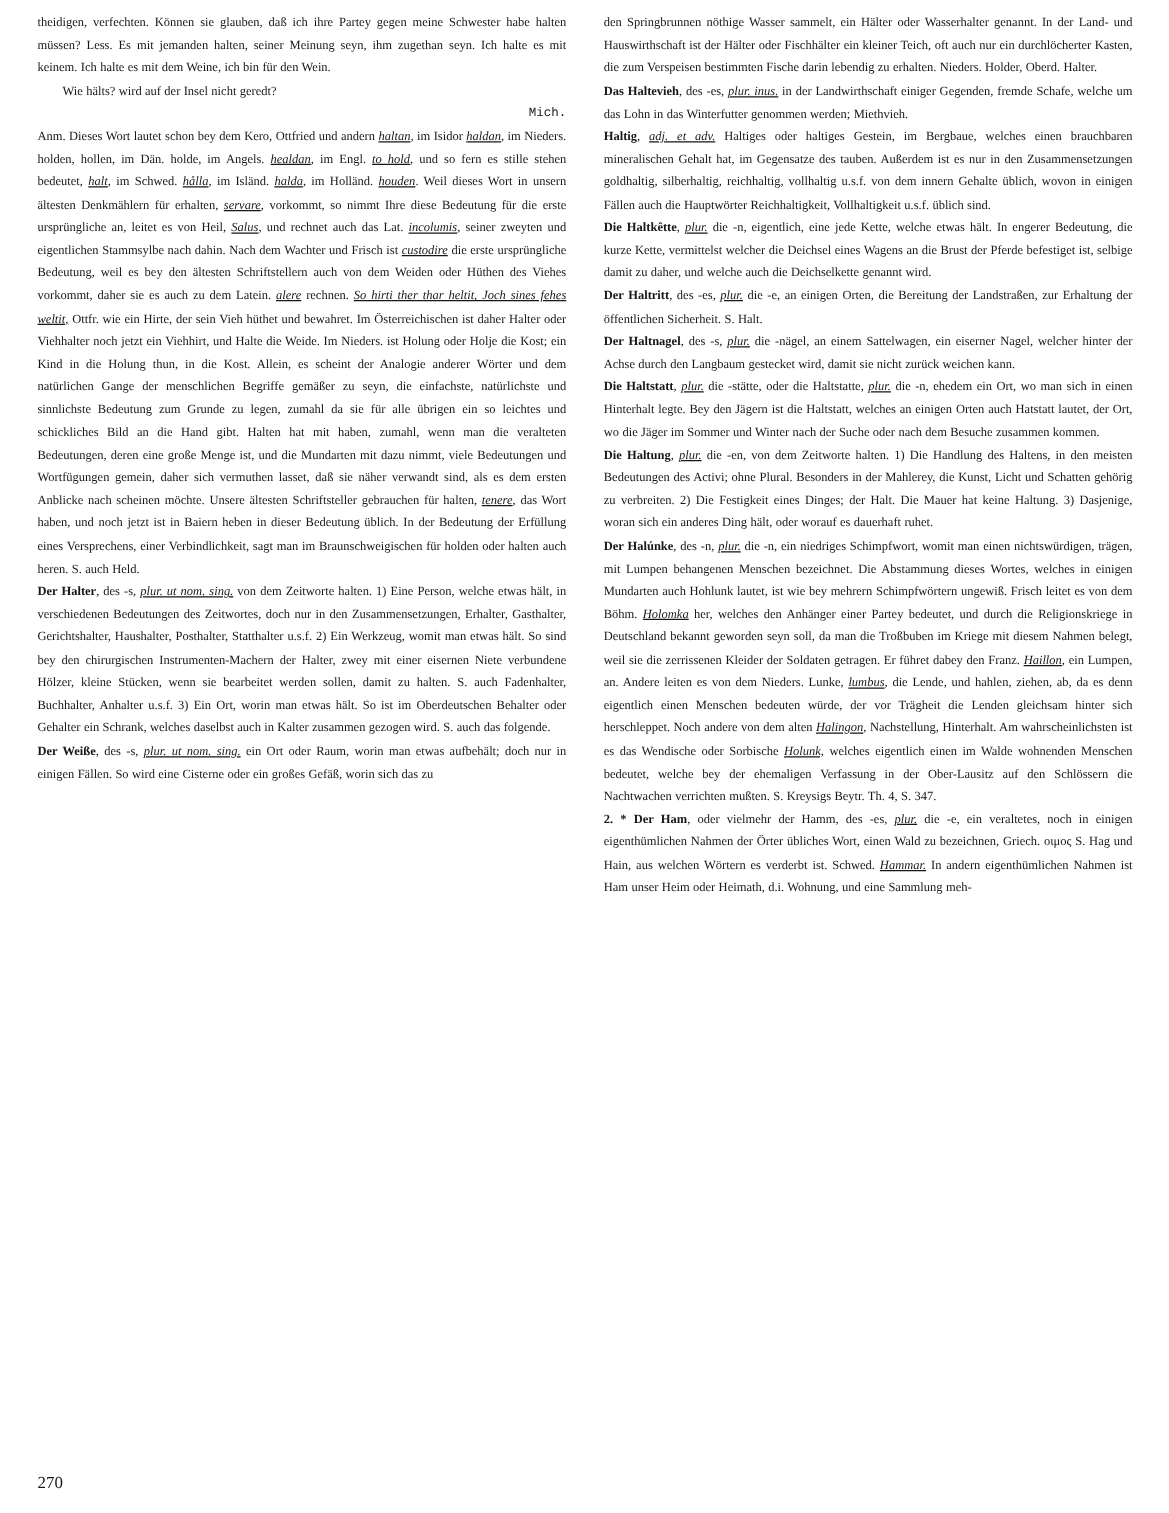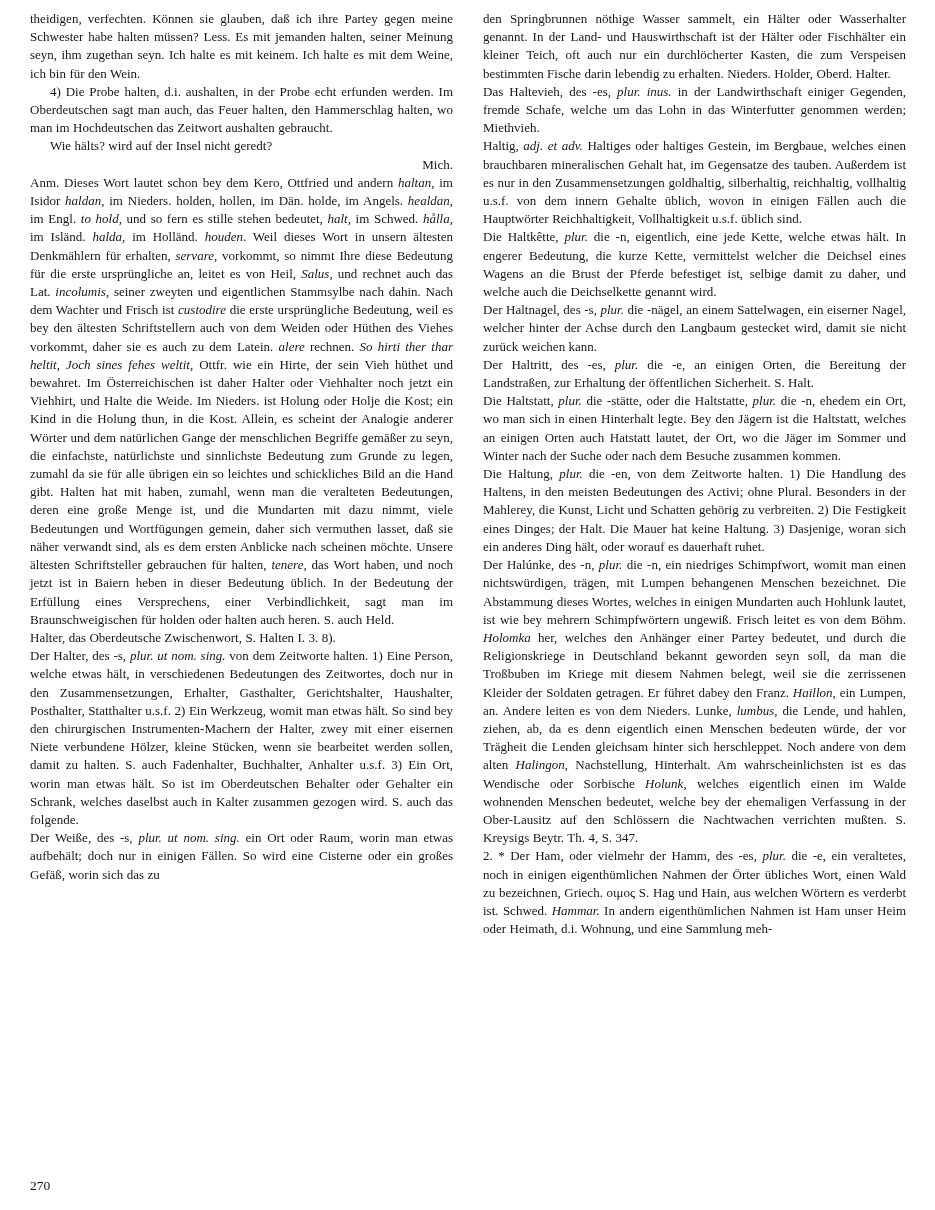--- a/index.html
+++ b/index.html
@@ -22,62 +22,60 @@
     display: flex;
     gap: 30px;
   }
   .column {
     width: 423px;
     flex: 0 0 423px;
   }
   .column p {
     margin: 0;
     text-align: justify;
-    font-size: 13px;
+    font-size: 10px;
     line-height: 18.2px;
     hyphens: auto;
     -webkit-hyphens: auto;
     word-spacing: 0.2px;
   }
   .column p.indent { text-indent: 20px; }
-  .column p.right { text-align: right; }
-  .b { font-weight: 400; }
-  .i { font-style: italic; }
+  .column p.right { text-align: right; font-family: Liberation Mono, monospace; }
+  .b { font-weight: 700; }
+  .i { font-style: italic; text-decoration: underline; }
   .footer {
     position: absolute;
     left: 30px;
     bottom: 16px;
     font-size: 13.5px;
     font-family: "Liberation Serif", serif;
     color: #161616;
     text-align: right;
   }
 </style>
 </head>
 <body>
 
 <div class="page">
   <div class="columns">
     <div class="column">
         <p><span>theidigen, verfechten. Können sie glauben, daß ich ihre Partey gegen meine Schwester habe halten müssen? Less. Es mit jemanden halten, seiner Meinung seyn, ihm zugethan seyn. Ich halte es mit keinem. Ich halte es mit dem Weine, ich bin für den Wein.</span></p>
-        <p class="indent"><span>4) Die Probe halten, d.i. aushalten, in der Probe echt erfunden werden. Im Oberdeutschen sagt man auch, das Feuer halten, den Hammerschlag halten, wo man im Hochdeutschen das Zeitwort aushalten gebraucht.</span></p>
         <p class="indent"><span>Wie hälts? wird auf der Insel nicht geredt?</span></p>
         <p class="right"><span>Mich.</span></p>
         <p><span>Anm. Dieses Wort lautet schon bey dem Kero, Ottfried und andern </span><span class="i">haltan</span><span>, im Isidor </span><span class="i">haldan</span><span>, im Nieders. holden, hollen, im Dän. holde, im Angels. </span><span class="i">healdan</span><span>, im Engl. </span><span class="i">to hold</span><span>, und so fern es stille stehen bedeutet, </span><span class="i">halt</span><span>, im Schwed. </span><span class="i">hålla</span><span>, im Isländ. </span><span class="i">halda</span><span>, im Holländ. </span><span class="i">houden</span><span>. Weil dieses Wort in unsern ältesten Denkmählern für erhalten, </span><span class="i">servare</span><span>, vorkommt, so nimmt Ihre diese Bedeutung für die erste ursprüngliche an, leitet es von Heil, </span><span class="i">Salus</span><span>, und rechnet auch das Lat. </span><span class="i">incolumis</span><span>, seiner zweyten und eigentlichen Stammsylbe nach dahin. Nach dem Wachter und Frisch ist </span><span class="i">custodire</span><span> die erste ursprüngliche Bedeutung, weil es bey den ältesten Schriftstellern auch von dem Weiden oder Hüthen des Viehes vorkommt, daher sie es auch zu dem Latein. </span><span class="i">alere</span><span> rechnen. </span><span class="i">So hirti ther thar heltit, Joch sines fehes weltit,</span><span> Ottfr. wie ein Hirte, der sein Vieh hüthet und bewahret. Im Österreichischen ist daher Halter oder Viehhalter noch jetzt ein Viehhirt, und Halte die Weide. Im Nieders. ist Holung oder Holje die Kost; ein Kind in die Holung thun, in die Kost. Allein, es scheint der Analogie anderer Wörter und dem natürlichen Gange der menschlichen Begriffe gemäßer zu seyn, die einfachste, natürlichste und sinnlichste Bedeutung zum Grunde zu legen, zumahl da sie für alle übrigen ein so leichtes und schickliches Bild an die Hand gibt. Halten hat mit haben, zumahl, wenn man die veralteten Bedeutungen, deren eine große Menge ist, und die Mundarten mit dazu nimmt, viele Bedeutungen und Wortfügungen gemein, daher sich vermuthen lasset, daß sie näher verwandt sind, als es dem ersten Anblicke nach scheinen möchte. Unsere ältesten Schriftsteller gebrauchen für halten, </span><span class="i">tenere</span><span>, das Wort haben, und noch jetzt ist in Baiern heben in dieser Bedeutung üblich. In der Bedeutung der Erfüllung eines Versprechens, einer Verbindlichkeit, sagt man im Braunschweigischen für holden oder halten auch heren. S. auch Held.</span></p>
-        <p><span class="b">Halter</span><span>, das Oberdeutsche Zwischenwort, S. Halten I. 3. 8).</span></p>
         <p><span class="b">Der Halter</span><span>, des -s, </span><span class="i">plur. ut nom. sing.</span><span> von dem Zeitworte halten. 1) Eine Person, welche etwas hält, in verschiedenen Bedeutungen des Zeitwortes, doch nur in den Zusammensetzungen, Erhalter, Gasthalter, Gerichtshalter, Haushalter, Posthalter, Statthalter u.s.f. 2) Ein Werkzeug, womit man etwas hält. So sind bey den chirurgischen Instrumenten-Machern der Halter, zwey mit einer eisernen Niete verbundene Hölzer, kleine Stücken, wenn sie bearbeitet werden sollen, damit zu halten. S. auch Fadenhalter, Buchhalter, Anhalter u.s.f. 3) Ein Ort, worin man etwas hält. So ist im Oberdeutschen Behalter oder Gehalter ein Schrank, welches daselbst auch in Kalter zusammen gezogen wird. S. auch das folgende.</span></p>
         <p><span class="b">Der Weiße</span><span>, des -s, </span><span class="i">plur. ut nom. sing.</span><span> ein Ort oder Raum, worin man etwas aufbehält; doch nur in einigen Fällen. So wird eine Cisterne oder ein großes Gefäß, worin sich das zu</span></p>
       </div>
     <div class="column">
         <p><span>den Springbrunnen nöthige Wasser sammelt, ein Hälter oder Wasserhalter genannt. In der Land- und Hauswirthschaft ist der Hälter oder Fischhälter ein kleiner Teich, oft auch nur ein durchlöcherter Kasten, die zum Verspeisen bestimmten Fische darin lebendig zu erhalten. Nieders. Holder, Oberd. Halter.</span></p>
         <p><span class="b">Das Haltevieh</span><span>, des -es, </span><span class="i">plur. inus.</span><span> in der Landwirthschaft einiger Gegenden, fremde Schafe, welche um das Lohn in das Winterfutter genommen werden; Miethvieh.</span></p>
         <p><span class="b">Haltig</span><span>, </span><span class="i">adj. et adv.</span><span> Haltiges oder haltiges Gestein, im Bergbaue, welches einen brauchbaren mineralischen Gehalt hat, im Gegensatze des tauben. Außerdem ist es nur in den Zusammensetzungen goldhaltig, silberhaltig, reichhaltig, vollhaltig u.s.f. von dem innern Gehalte üblich, wovon in einigen Fällen auch die Hauptwörter Reichhaltigkeit, Vollhaltigkeit u.s.f. üblich sind.</span></p>
         <p><span class="b">Die Haltkêtte</span><span>, </span><span class="i">plur.</span><span> die -n, eigentlich, eine jede Kette, welche etwas hält. In engerer Bedeutung, die kurze Kette, vermittelst welcher die Deichsel eines Wagens an die Brust der Pferde befestiget ist, selbige damit zu daher, und welche auch die Deichselkette genannt wird.</span></p>
+        <p><span class="b">Der Haltritt</span><span>, des -es, </span><span class="i">plur.</span><span> die -e, an einigen Orten, die Bereitung der Landstraßen, zur Erhaltung der öffentlichen Sicherheit. S. Halt.</span></p>
         <p><span class="b">Der Haltnagel</span><span>, des -s, </span><span class="i">plur.</span><span> die -nägel, an einem Sattelwagen, ein eiserner Nagel, welcher hinter der Achse durch den Langbaum gestecket wird, damit sie nicht zurück weichen kann.</span></p>
-        <p><span class="b">Der Haltritt</span><span>, des -es, </span><span class="i">plur.</span><span> die -e, an einigen Orten, die Bereitung der Landstraßen, zur Erhaltung der öffentlichen Sicherheit. S. Halt.</span></p>
         <p><span class="b">Die Haltstatt</span><span>, </span><span class="i">plur.</span><span> die -stätte, oder die Haltstatte, </span><span class="i">plur.</span><span> die -n, ehedem ein Ort, wo man sich in einen Hinterhalt legte. Bey den Jägern ist die Haltstatt, welches an einigen Orten auch Hatstatt lautet, der Ort, wo die Jäger im Sommer und Winter nach der Suche oder nach dem Besuche zusammen kommen.</span></p>
         <p><span class="b">Die Haltung</span><span>, </span><span class="i">plur.</span><span> die -en, von dem Zeitworte halten. 1) Die Handlung des Haltens, in den meisten Bedeutungen des Activi; ohne Plural. Besonders in der Mahlerey, die Kunst, Licht und Schatten gehörig zu verbreiten. 2) Die Festigkeit eines Dinges; der Halt. Die Mauer hat keine Haltung. 3) Dasjenige, woran sich ein anderes Ding hält, oder worauf es dauerhaft ruhet.</span></p>
         <p><span class="b">Der Halúnke</span><span>, des -n, </span><span class="i">plur.</span><span> die -n, ein niedriges Schimpfwort, womit man einen nichtswürdigen, trägen, mit Lumpen behangenen Menschen bezeichnet. Die Abstammung dieses Wortes, welches in einigen Mundarten auch Hohlunk lautet, ist wie bey mehrern Schimpfwörtern ungewiß. Frisch leitet es von dem Böhm. </span><span class="i">Holomka</span><span> her, welches den Anhänger einer Partey bedeutet, und durch die Religionskriege in Deutschland bekannt geworden seyn soll, da man die Troßbuben im Kriege mit diesem Nahmen belegt, weil sie die zerrissenen Kleider der Soldaten getragen. Er führet dabey den Franz. </span><span class="i">Haillon</span><span>, ein Lumpen, an. Andere leiten es von dem Nieders. Lunke, </span><span class="i">lumbus</span><span>, die Lende, und hahlen, ziehen, ab, da es denn eigentlich einen Menschen bedeuten würde, der vor Trägheit die Lenden gleichsam hinter sich herschleppet. Noch andere von dem alten </span><span class="i">Halingon</span><span>, Nachstellung, Hinterhalt. Am wahrscheinlichsten ist es das Wendische oder Sorbische </span><span class="i">Holunk,</span><span> welches eigentlich einen im Walde wohnenden Menschen bedeutet, welche bey der ehemaligen Verfassung in der Ober-Lausitz auf den Schlössern die Nachtwachen verrichten mußten. S. Kreysigs Beytr. Th. 4, S. 347.</span></p>
         <p><span class="b">2. * Der Ham</span><span>, oder vielmehr der Hamm, des -es, </span><span class="i">plur.</span><span> die -e, ein veraltetes, noch in einigen eigenthümlichen Nahmen der Örter übliches Wort, einen Wald zu bezeichnen, Griech. οιμος S. Hag und Hain, aus welchen Wörtern es verderbt ist. Schwed. </span><span class="i">Hammar.</span><span> In andern eigenthümlichen Nahmen ist Ham unser Heim oder Heimath, d.i. Wohnung, und eine Sammlung meh-</span></p>
       </div>
   </div>
 </div>
 
 <div class="footer">270</div>
 

